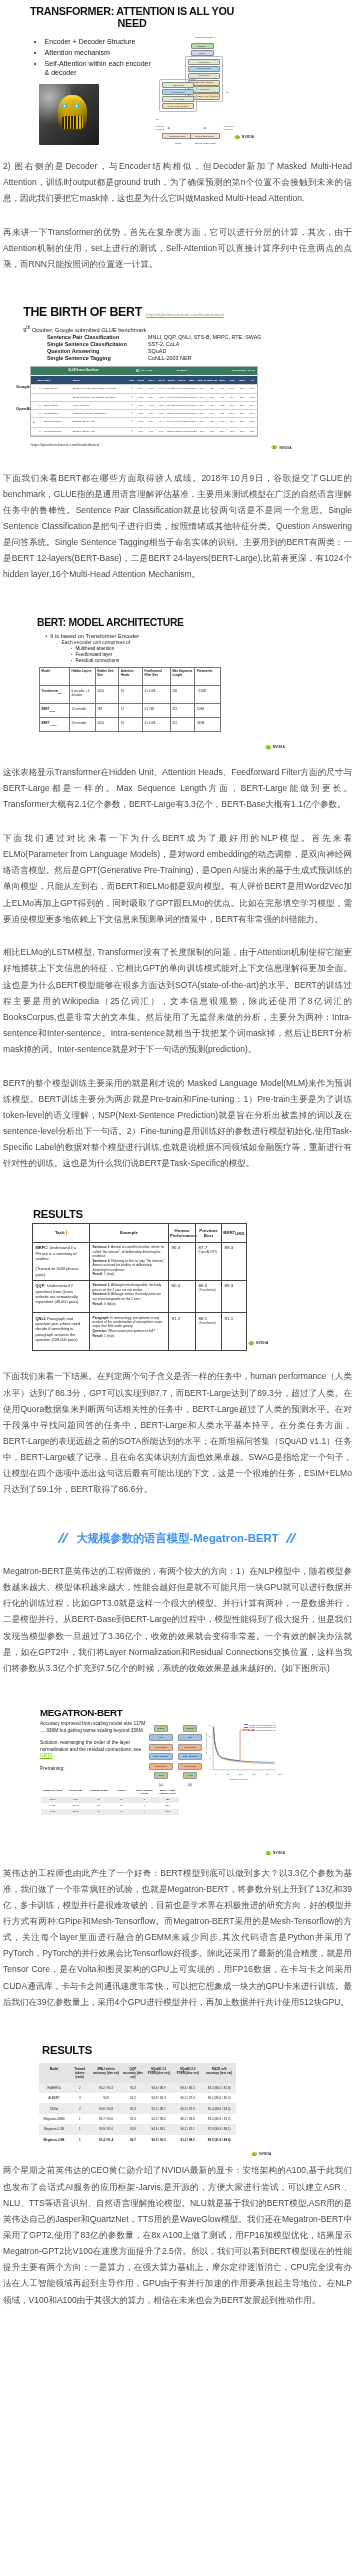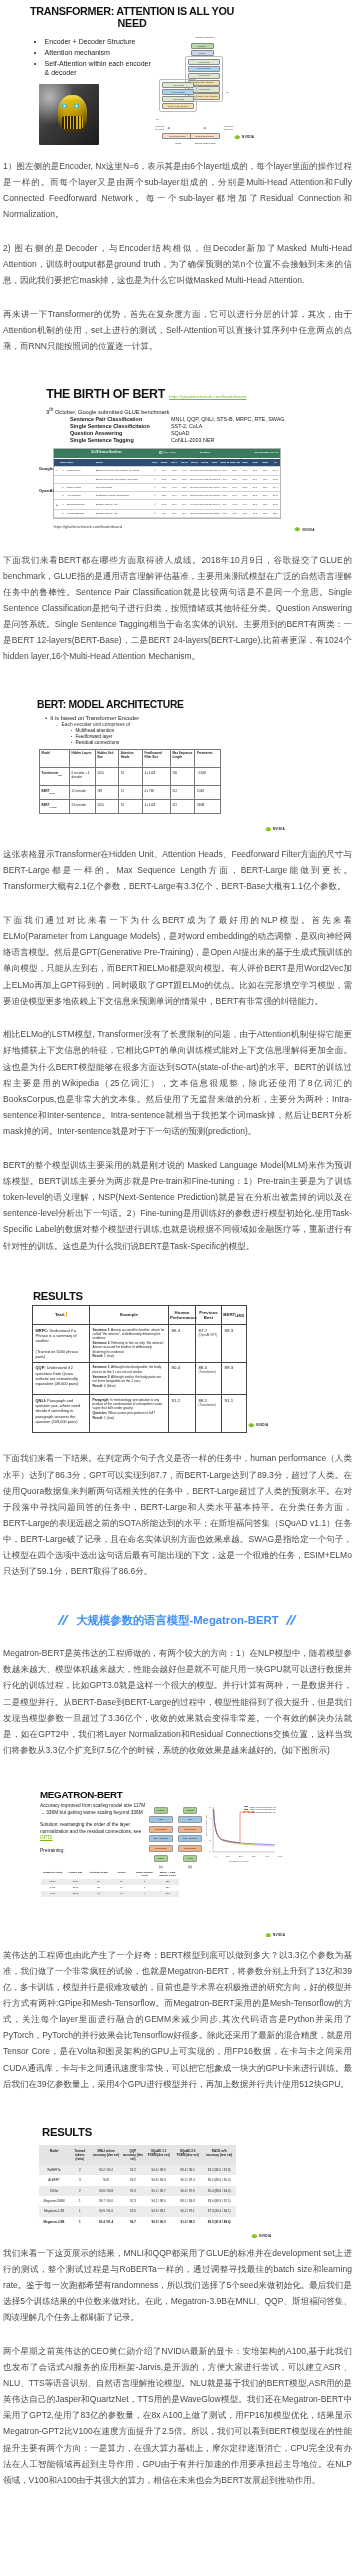--- a/index.html
+++ b/index.html
@@ -45,21 +45,21 @@
   .emb.l{left:6.2px;} .emb.r{right:15.5px;}
   .iolab{position:absolute;top:106px;text-align:center;line-height:1.15;}
   .iolab.l{left:13.4px;width:17.5px;} .iolab.r{right:13.4px;width:33px;}
   .pelab{position:absolute;top:89px;width:13.4px;line-height:1.1;text-align:center;color:#555;}
   .pelab.l{left:-3.1px;} .pelab.r{right:0px;}
   .pcirc{position:absolute;top:90px;font-size:3.1px;color:#555;}
   .pcirc.l{left:11.3px;} .pcirc.r{right:29px;}
   .slide1 .nvrow{right:-14.4px;bottom:1px;}
 
   
-  .slide2{width:281px;margin:33px 0 0 39px;height:147px;}
+  .slide2{width:281px;margin:33px 0 0 16px;height:147px;}
   .bh{display:flex;align-items:baseline;gap:4.1px;padding-left:7.2px;}
   .slide2 .stitle{font-size:12.4px;}
   .glink{font-size:4.4px;color:#7ab648;text-decoration:underline;cursor:pointer;}
   .bsub{font-size:5.7px;color:#222;margin:6.2px 0 1px 7.2px;}
   .btasks{margin-left:31px;margin-top:1px;}
   .btrow{display:flex;}
   .btrow span{font-size:5.4px;color:#222;line-height:1.3;}
   .btrow span:first-child{font-weight:bold;width:101px;flex:0 0 101px;}
   .glue-wrap{position:relative;margin:4.1px 0 0 14.4px;}
   .side{position:absolute;font-size:4.1px;font-weight:bold;color:#222;left:-14.4px;}
@@ -227,21 +227,20 @@
       </div>
     </div>
     <div class="nvrow">
       <svg width="6.7" height="4.6" viewBox="0 0 26 18">
           <path fill="#76b900" d="M13 1C6 1 2 7 1 9c1 2 5 8 12 8v-3c-4 0-7-3-8-5 1-2 4-5 8-5zm0 0c7 0 11 6 12 8-1 2-5 8-12 8v-3c4 0 7-3 8-5-1-2-4-5-8-5zm0 3a5 5 0 100 10 5 5 0 000-10z"></path>
         </svg>
       <b>NVIDIA</b>
     </div>
   </section>
 
-  <p class="para">1）图左侧的是Encoder, Nx这里N=6，表示其是由6个layer组成的，每个layer里面的操作过程是一样的。而每个layer又是由两个sub-layer组成的，分别是Multi-Head Attention和Fully Connected Feedforward Network。每一个sub-layer都增加了Residual Connection和Normalization。</p>
   <p class="para">2) 图右侧的是Decoder，与Encoder结构相似，但Decoder新加了Masked Multi-Head Attention，训练时output都是ground truth，为了确保预测的第n个位置不会接触到未来的信息，因此我们要把它mask掉，这也是为什么它叫做Masked Multi-Head Attention.</p>
   <p class="para">再来讲一下Transformer的优势，首先在复杂度方面，它可以进行分层的计算，其次，由于Attention机制的使用，set上进行的测试，Self-Attention可以直接计算序列中任意两点的点乘，而RNN只能按照词的位置逐一计算。</p>
 
   <section class="slide slide2">
     <div class="bh">
       <h2 class="stitle">THE BIRTH OF BERT</h2>
       <a class="glink">https://gluebenchmark.com/leaderboard</a>
     </div>
     <p class="bsub"><span>9</span><sup>th</sup><span> October, Google submitted GLUE benchmark</span></p>
     <div class="btasks">
@@ -789,17 +788,16 @@
           </div></div>
     </div>
     <div class="nvrow">
       <svg width="6.7" height="4.6" viewBox="0 0 26 18">
           <path fill="#76b900" d="M13 1C6 1 2 7 1 9c1 2 5 8 12 8v-3c-4 0-7-3-8-5 1-2 4-5 8-5zm0 0c7 0 11 6 12 8-1 2-5 8-12 8v-3c4 0 7-3 8-5-1-2-4-5-8-5zm0 3a5 5 0 100 10 5 5 0 000-10z"></path>
         </svg>
       <b>NVIDIA</b>
     </div>
   </section>
 
-  <p class="para">我们来看一下这页展示的结果，MNLI和QQP都采用了GLUE的标准并在development set上进行的测试，整个测试过程是与RoBERTa一样的，通过调整寻找最佳的batch size和learning rate。鉴于每一次跑都希望有randomness，所以我们选择了5个seed来做初始化。最后我们是选择5个训练结果的中位数来做对比。在此，Megatron-3.9B在MNLI、QQP、斯坦福问答集、阅读理解几个任务上都刷新了记录。</p>
   <p class="para">两个星期之前英伟达的CEO黄仁勋介绍了NVIDIA最新的显卡：安培架构的A100,基于此我们也发布了会话式AI服务的应用框架-Jarvis,是开源的，方便大家进行尝试，可以建立ASR 、NLU、TTS等语音识别、自然语言理解推论模型。NLU就是基于我们的BERT模型,ASR用的是英伟达自己的Jasper和QuartzNet，TTS用的是WaveGlow模型。我们还在Megatron-BERT中采用了GPT2,使用了83亿的参数量，在8x A100上做了测试，用FP16加模型优化，结果显示Megatron-GPT2比V100在速度方面提升了2.5倍。所以，我们可以看到BERT模型现在的性能提升主要有两个方向：一是算力，在强大算力基础上，摩尔定律逐渐消亡，CPU完全没有办法在人工智能领域再起到主导作用，GPU由于有并行加速的作用要承担起主导地位。在NLP领域，V100和A100由于其强大的算力，相信在未来也会为BERT发展起到推动作用。</p>
 
 </div>
 
 
 </body></html>

